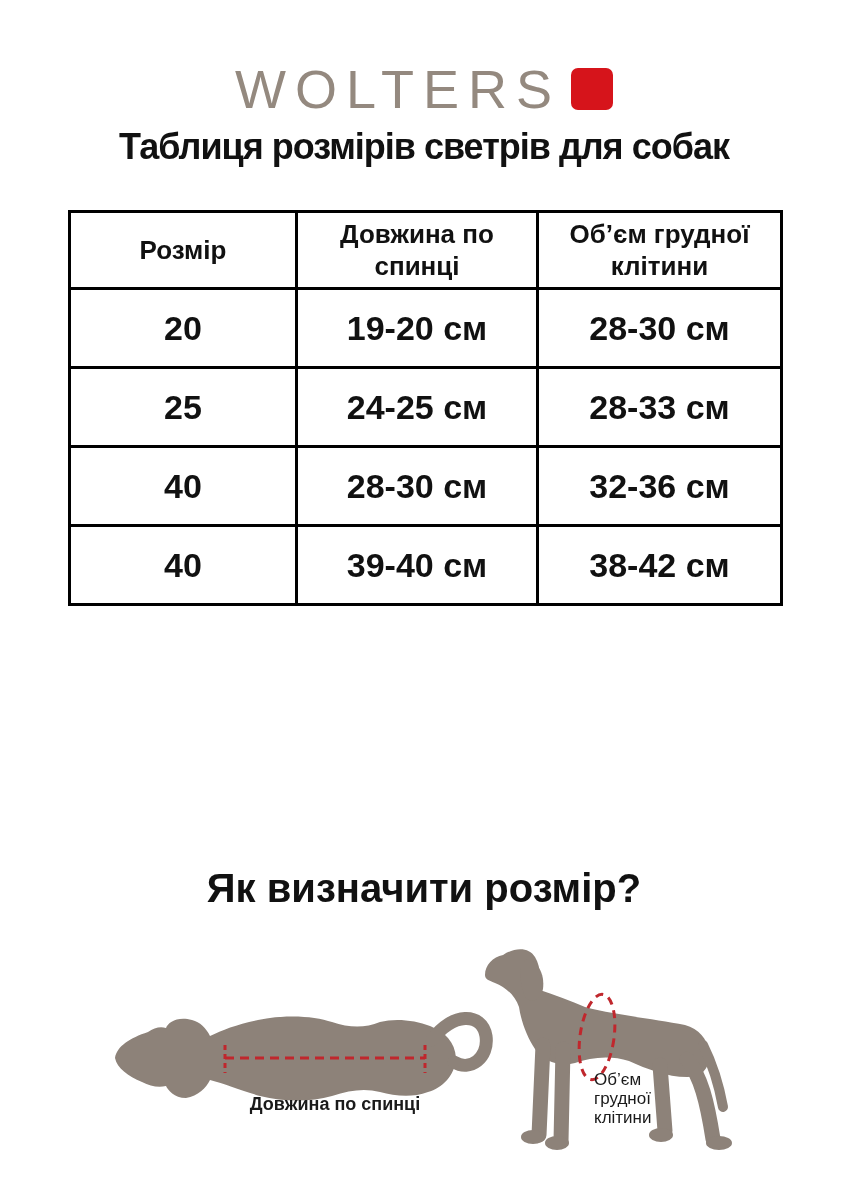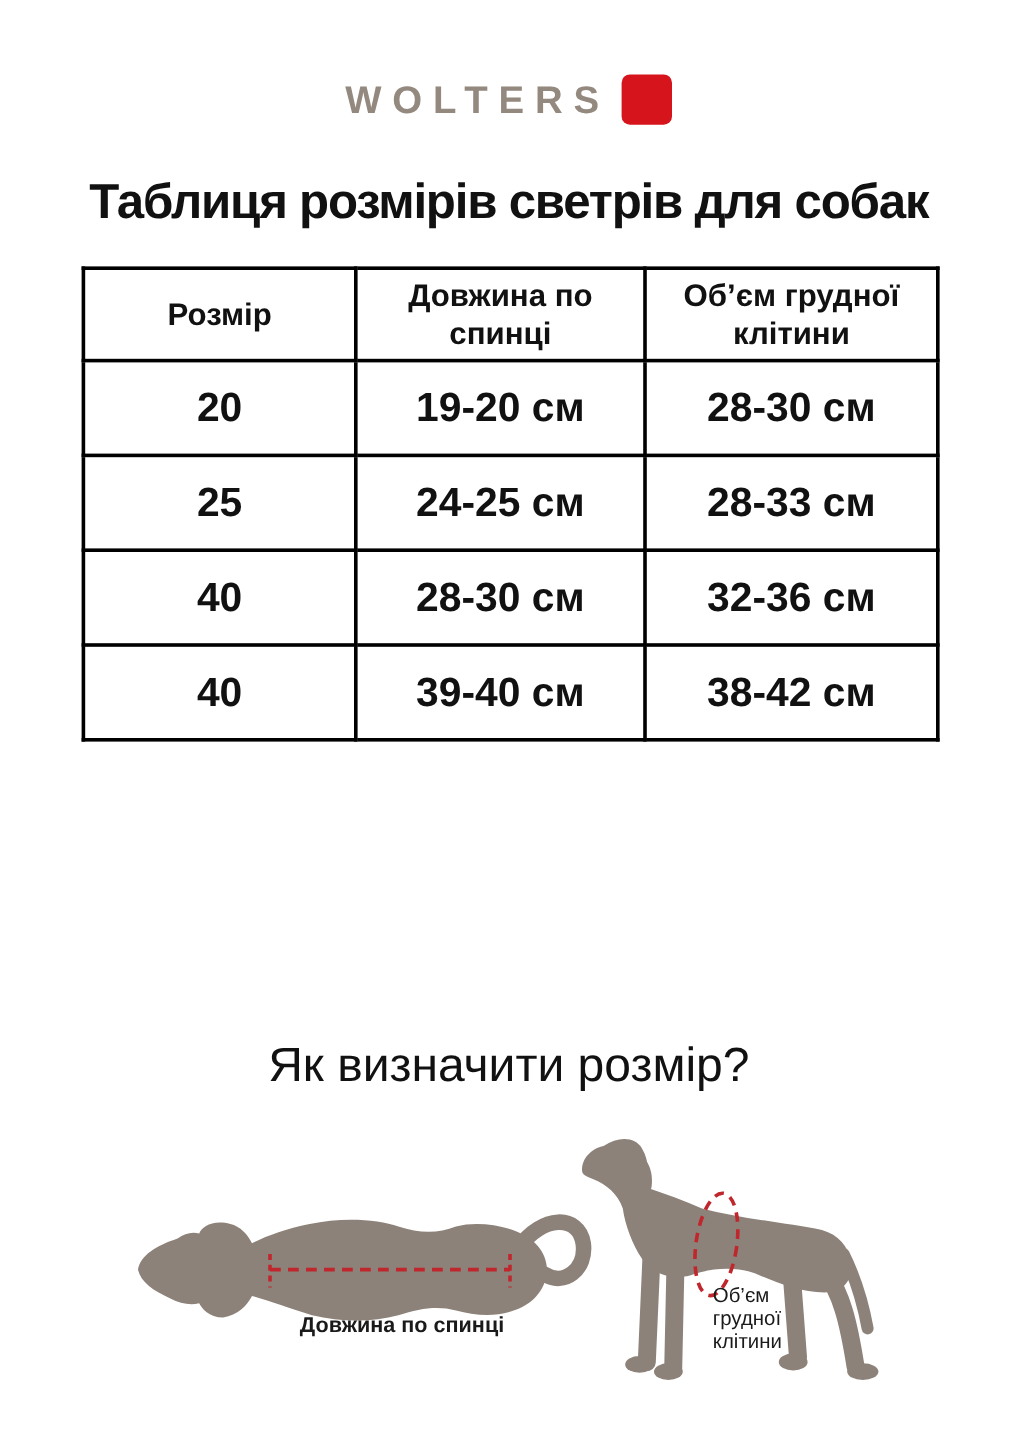--- a/index.html
+++ b/index.html
@@ -4,40 +4,40 @@
 <style>
   html,body { margin:0; padding:0; }
   body {
     width:848px; height:1200px; background:#ffffff; position:relative;
     font-family:"Liberation Sans", sans-serif; overflow:hidden;
   }
   .abs { position:absolute; }
 
   
   .logo-row { top:62px; left:0; width:848px; display:flex; justify-content:center; align-items:center; }
-  .logo-text { font-size:32px; font-weight:bold; letter-spacing:9px; line-height:1; }
+  .logo-text { font-size:54px; font-weight:normal; letter-spacing:9px; line-height:1; }
   .logo-square { width:42px; height:42px; border-radius:7px; margin-left:10px; }
 
   
   .page-title {
     top:126px; left:0; width:848px; text-align:center;
-    font-size:41px; font-weight:bold; color:#111; letter-spacing:-1px; white-space:nowrap;margin-top:19px;
+    font-size:36px; font-weight:bold; color:#111; letter-spacing:-1px; white-space:nowrap;
   }
 
   
-  .table-wrap { top:222px; left:68px; }
+  .table-wrap { top:210px; left:68px; }
   table { border-collapse:collapse; table-layout:fixed; }
   th, td { border:3px solid #000; text-align:center; vertical-align:middle; color:#111; }
   th { font-size:26px; font-weight:bold; line-height:1.25; height:74px; padding:0 30px; }
   td { font-size:34px; font-weight:bold; height:76px; padding:0; }
 
   
   .section-heading {
     top:866px; left:0; width:848px; text-align:center;
-    font-size:40px; font-weight:normal; color:#111;
+    font-size:40px; font-weight:bold; color:#111;
   }
 
   
   .diagram { top:930px; left:0; width:848px; height:260px; }
   .svg-left  { position:absolute; left:70px;  top:48px; }
   .svg-right { position:absolute; left:475px; top:15px; }
   .back-label {
     position:absolute; left:230px; top:164px; width:210px; text-align:center;
     font-size:18px; font-weight:bold; color:#1a1a1a;
   }

